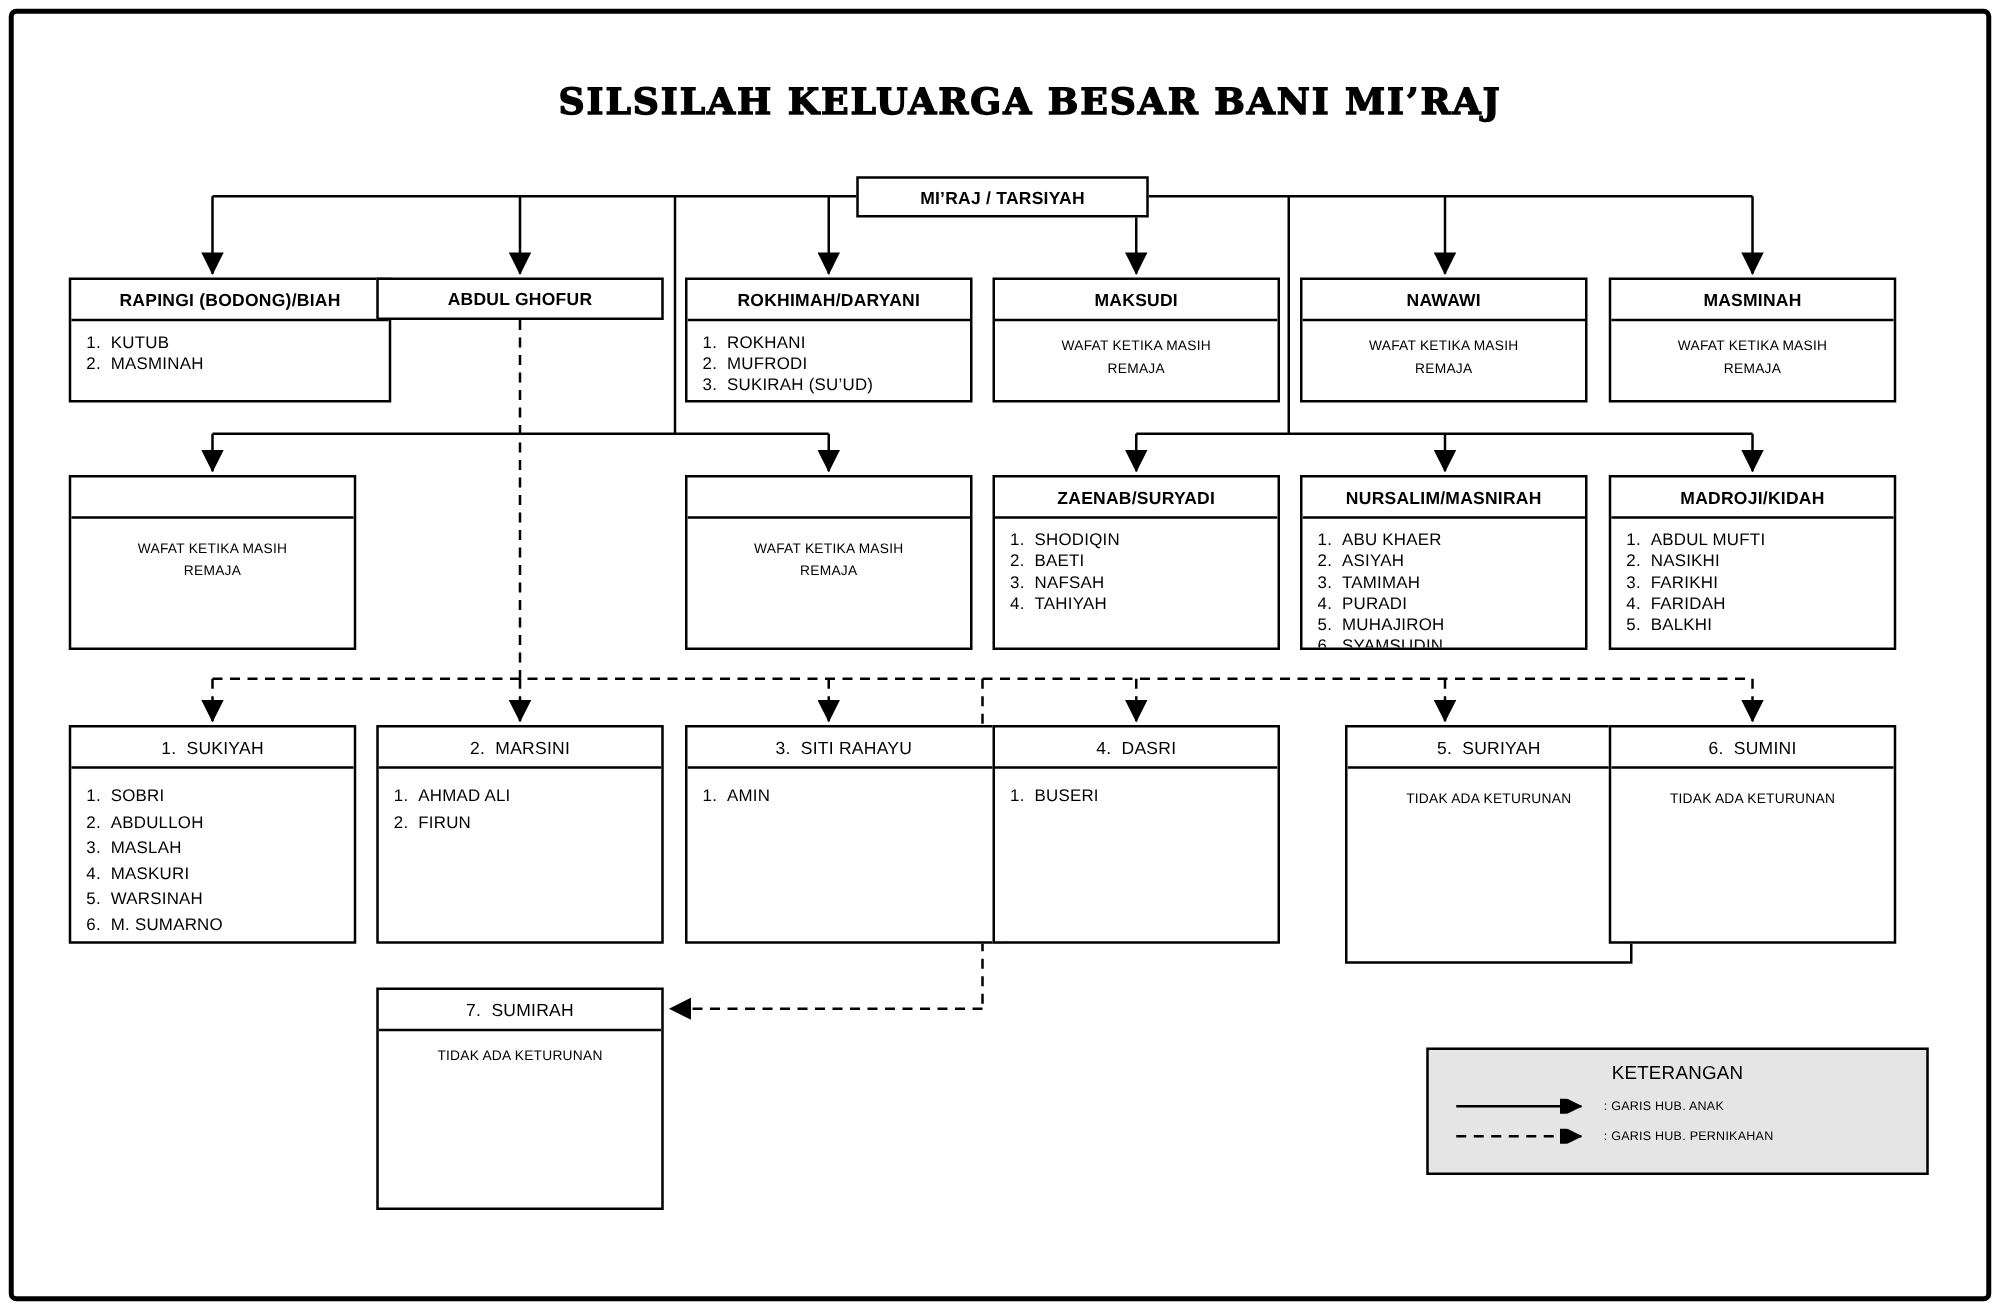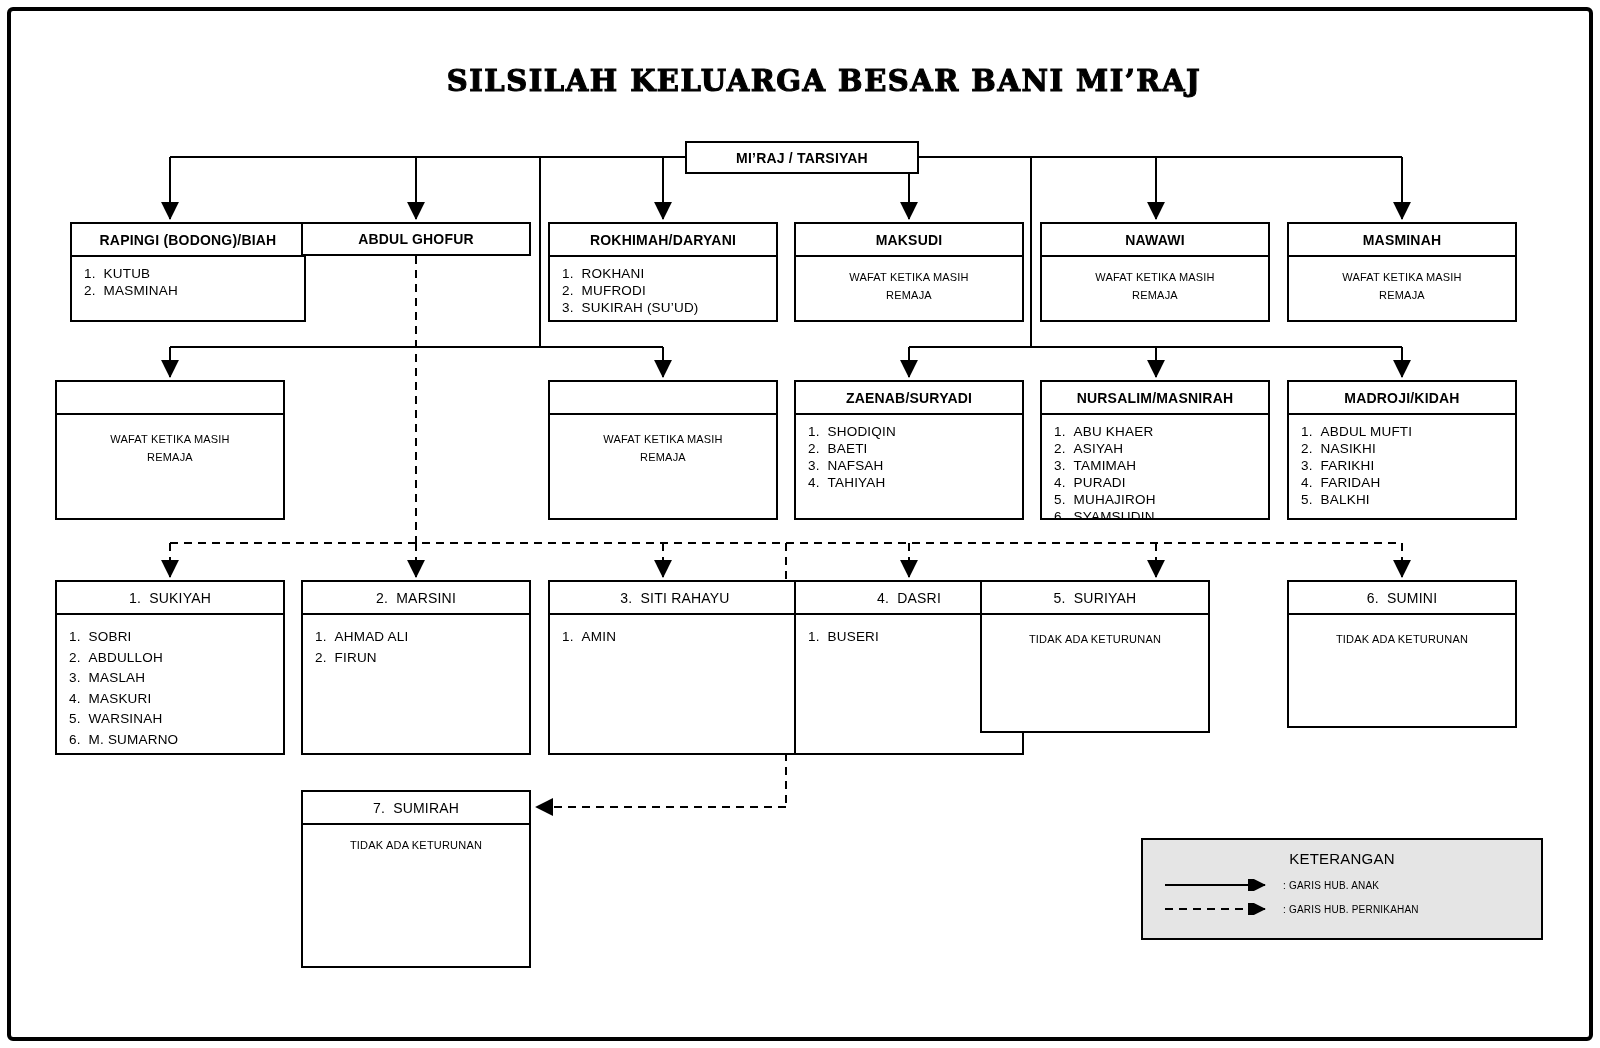--- a/index.html
+++ b/index.html
@@ -72,21 +72,21 @@
     <path d="M1402 543 V577" marker-end="url(#arrow)"></path>
     <path d="M786 543 V807"></path>
     <path d="M786 807 H536" marker-end="url(#arrow)"></path>
   </g>
 </svg>
 
 <div class="node solo" style="left:685px;top:141px;width:234px;height:33px">
   <div class="hd b">MI’RAJ / TARSIYAH</div>
 </div>
 
-<div class="node" style="left:70px;top:222px;width:236px;height:100px">
+<div class="node" style="left:55px;top:222px;width:258px;height:100px">
   <div class="hd b">RAPINGI (BODONG)/BIAH</div>
   <div class="bd">
     <div class="it">1.&nbsp;&nbsp;KUTUB</div>
     <div class="it">2.&nbsp;&nbsp;MASMINAH</div>
   </div>
 </div>
 
 <div class="node solo" style="left:301px;top:222px;width:230px;height:34px">
   <div class="hd b">ABDUL GHOFUR</div>
 </div>
@@ -195,28 +195,28 @@
   </div>
 </div>
 
 <div class="node r3" style="left:794px;top:580px;width:230px;height:175px">
   <div class="hd">4.&nbsp;&nbsp;DASRI</div>
   <div class="bd">
     <div class="it">1.&nbsp;&nbsp;BUSERI</div>
   </div>
 </div>
 
-<div class="node r3" style="left:980px;top:580px;width:230px;height:153px">
+<div class="node r3" style="left:1076px;top:580px;width:230px;height:191px">
   <div class="hd">5.&nbsp;&nbsp;SURIYAH</div>
   <div class="bdc tall">
     <div class="note">TIDAK ADA KETURUNAN</div>
   </div>
 </div>
 
-<div class="node r3" style="left:1287px;top:580px;width:230px;height:148px">
+<div class="node r3" style="left:1287px;top:580px;width:230px;height:175px">
   <div class="hd">6.&nbsp;&nbsp;SUMINI</div>
   <div class="bdc tall">
     <div class="note">TIDAK ADA KETURUNAN</div>
   </div>
 </div>
 
 <div class="node" style="left:301px;top:790px;width:230px;height:178px">
   <div class="hd">7.&nbsp;&nbsp;SUMIRAH</div>
   <div class="bdc">
     <div class="note">TIDAK ADA KETURUNAN</div>

